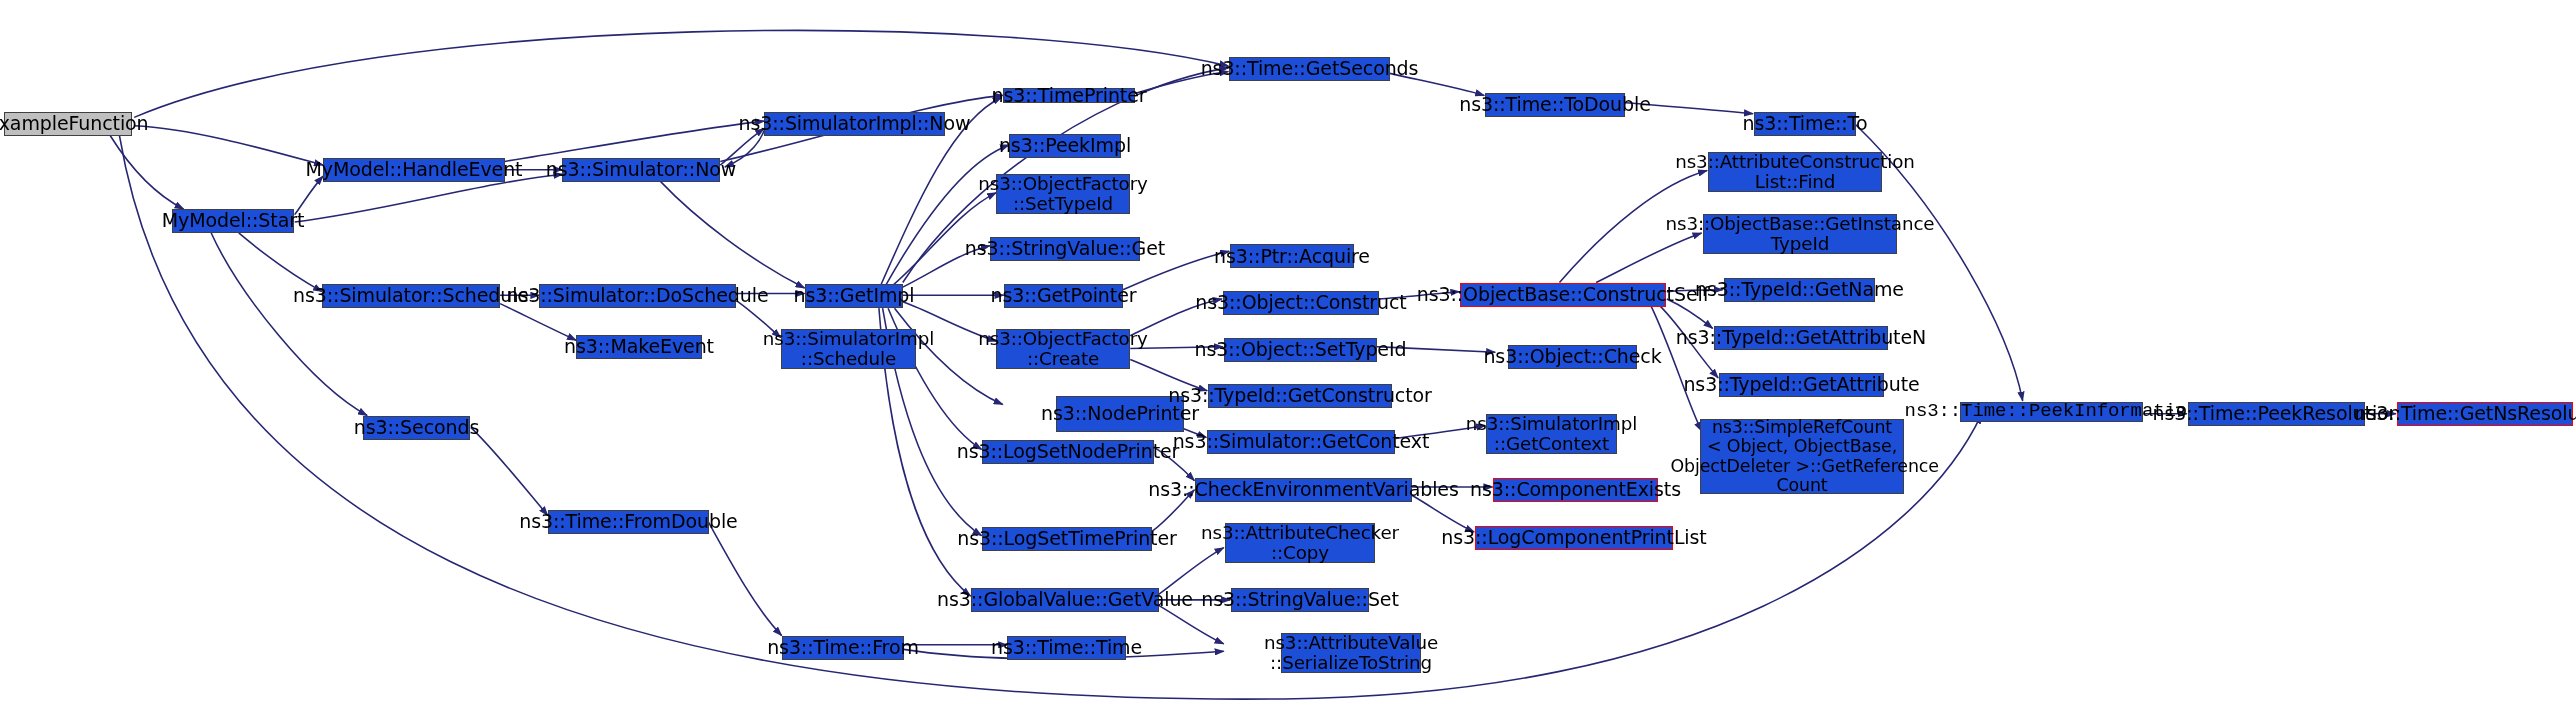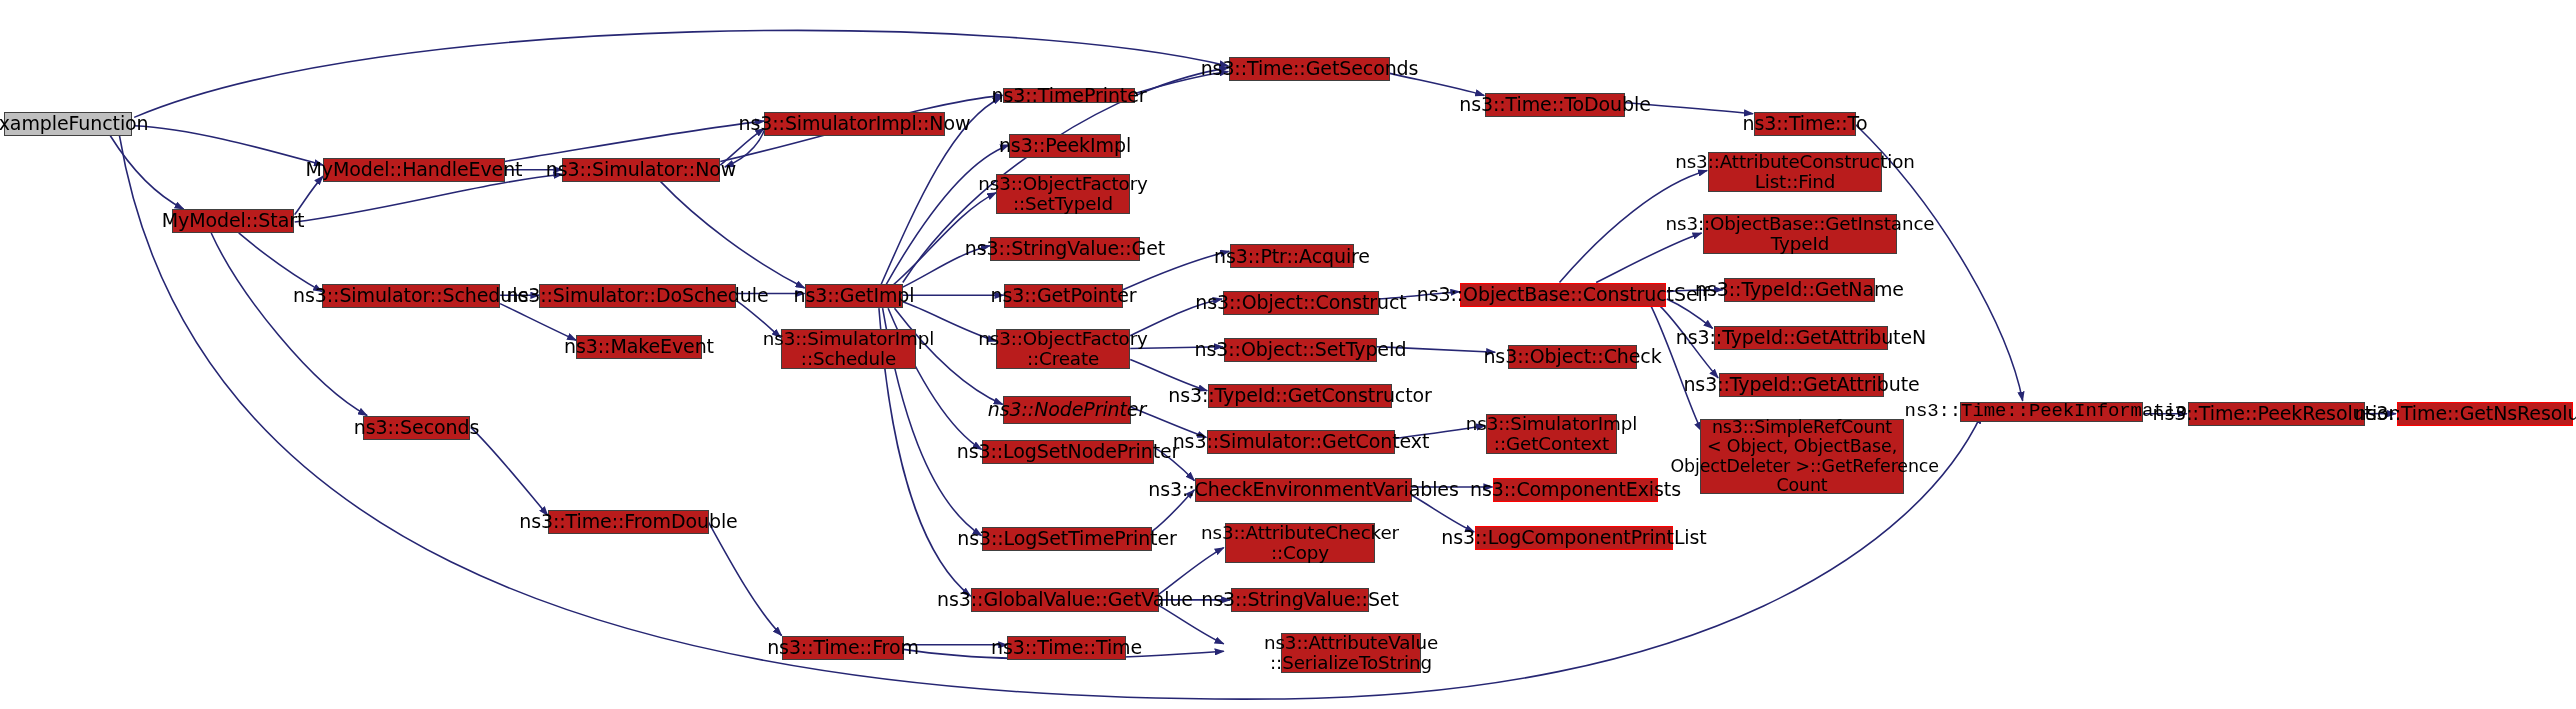--- a/index.html
+++ b/index.html
@@ -22,21 +22,21 @@
     width: 2576px;
     height: 709px;
   }
   .node {
     position: absolute;
     box-sizing: border-box;
     display: flex;
     align-items: center;
     justify-content: center;
     text-align: center;
-    background: #b91c1c;
+    background: #1d4ed8;
     border: 1.5px solid #404040;
     color: #000000;
     font-size: 19px;
     line-height: 1.12;
     white-space: pre;
     letter-spacing: -0.1px;
     z-index: 5;
   }
   .node.root {
     background: #bfbfbf;
@@ -127,21 +127,21 @@
       <div class="node" style="left: 562px; top: 158px; width: 158px; height: 24px;"><span class="lbl">ns3::Simulator::Now</span></div>
       <div class="node" style="left: 764px; top: 112px; width: 181px; height: 24px;"><span class="lbl">ns3::SimulatorImpl::Now</span></div>
       <div class="node" style="left: 1003px; top: 88px; width: 132px; height: 15px;"><span class="lbl">ns3::TimePrinter</span></div>
       <div class="node" style="left: 1009px; top: 134px; width: 112px; height: 24px;"><span class="lbl">ns3::PeekImpl</span></div>
       <div class="node" style="left: 996px; top: 174px; width: 134px; height: 40px;"><span class="lbl" style="font-size: 18.3px;">ns3::ObjectFactory
 ::SetTypeId</span></div>
       <div class="node" style="left: 990px; top: 237px; width: 150px; height: 24px;"><span class="lbl">ns3::StringValue::Get</span></div>
       <div class="node" style="left: 1004px; top: 284px; width: 119px; height: 24px;"><span class="lbl">ns3::GetPointer</span></div>
       <div class="node" style="left: 996px; top: 329px; width: 134px; height: 40px;"><span class="lbl" style="font-size: 18.3px;">ns3::ObjectFactory
 ::Create</span></div>
-      <div class="node" style="left: 1003px; top: 396px; width: 128px; height: 28px; font-style: italic;"><span class="lbl">ns3::NodePrinter</span></div>
+      <div class="node" style="left: 1056px; top: 396px; width: 128px; height: 36px;"><span class="lbl">ns3::NodePrinter</span></div>
       <div class="node" style="left: 982px; top: 440px; width: 172px; height: 24px;"><span class="lbl">ns3::LogSetNodePrinter</span></div>
       <div class="node" style="left: 982px; top: 527px; width: 170px; height: 24px;"><span class="lbl">ns3::LogSetTimePrinter</span></div>
       <div class="node" style="left: 971px; top: 588px; width: 188px; height: 24px;"><span class="lbl">ns3::GlobalValue::GetValue</span></div>
       <div class="node" style="left: 805px; top: 284px; width: 98px; height: 24px;"><span class="lbl">ns3::GetImpl</span></div>
       <div class="node" style="left: 781px; top: 329px; width: 135px; height: 40px;"><span class="lbl" style="font-size: 18.3px;">ns3::SimulatorImpl
 ::Schedule</span></div>
       <div class="node" style="left: 322px; top: 284px; width: 178px; height: 24px;"><span class="lbl">ns3::Simulator::Schedule</span></div>
       <div class="node" style="left: 539px; top: 284px; width: 197px; height: 24px;"><span class="lbl">ns3::Simulator::DoSchedule</span></div>
       <div class="node" style="left: 576px; top: 335px; width: 126px; height: 24px;"><span class="lbl">ns3::MakeEvent</span></div>
       <div class="node" style="left: 363px; top: 416px; width: 107px; height: 24px;"><span class="lbl">ns3::Seconds</span></div>

